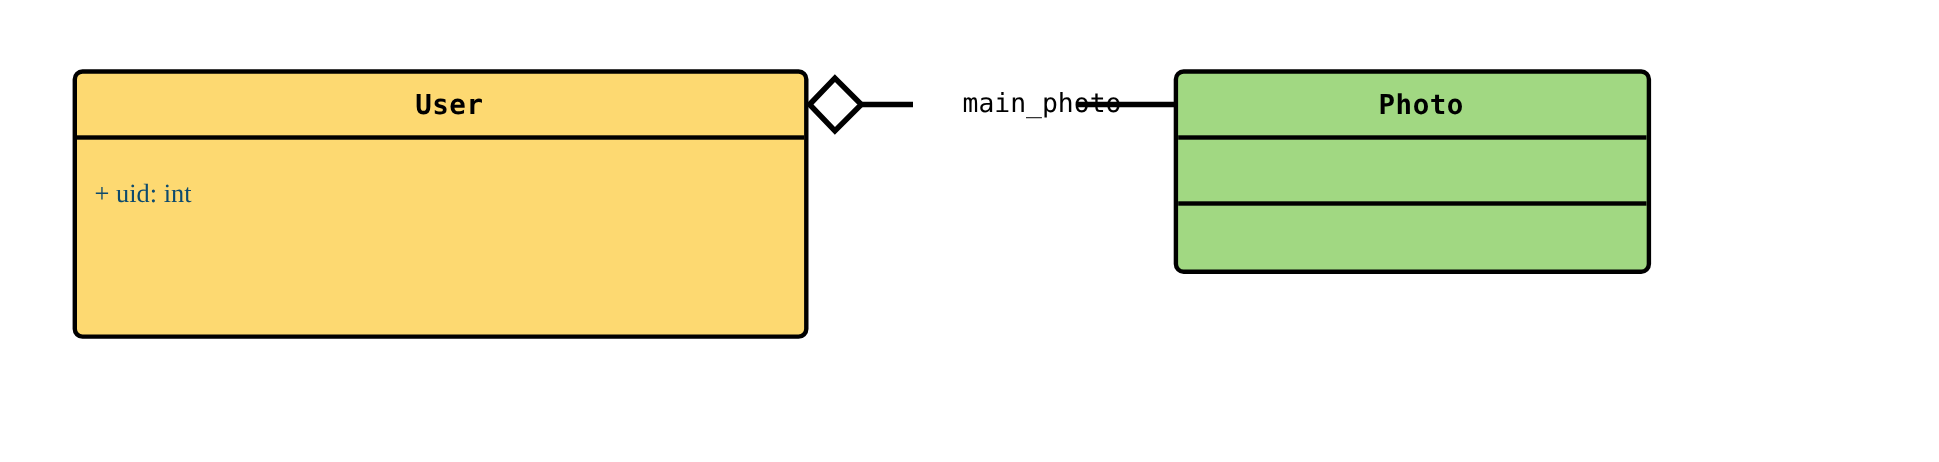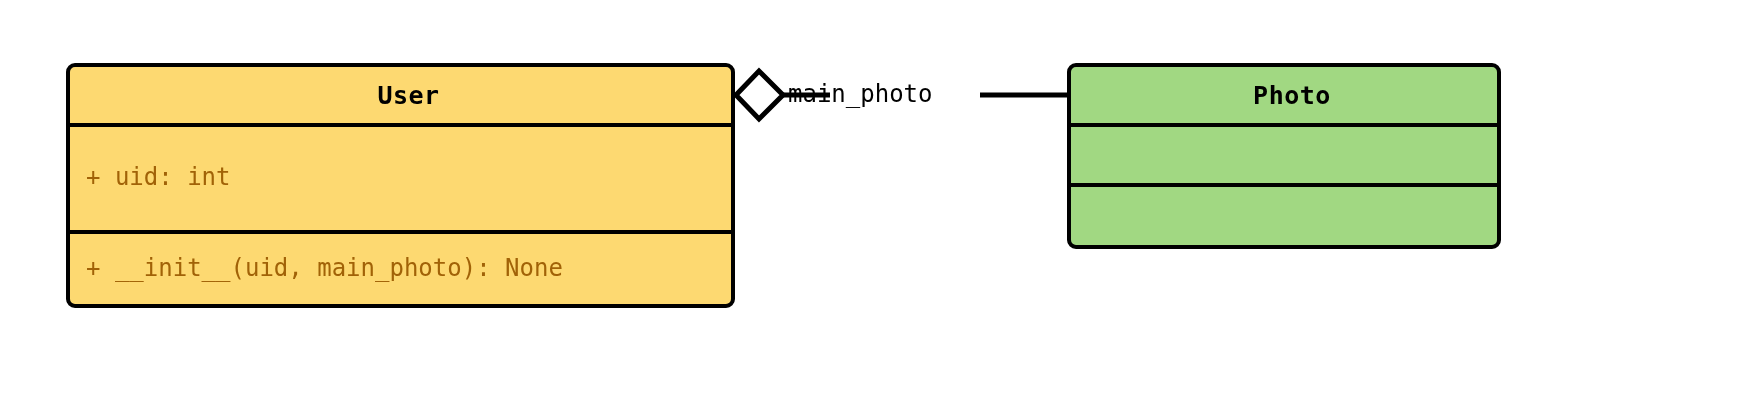--- a/index.html
+++ b/index.html
@@ -53,22 +53,23 @@
 
   .member-list {
     padding: 10px 16px 12px 16px;
     display: flex;
     flex-direction: column;
     justify-content: center;
   }
   .member-line {
     font-size: 24px;
     line-height: 1.27;
-    color: #a16207;
+    color: #0c4a6e;
     white-space: pre;
+    font-family: Liberation Serif, serif;
   }
   .member-line b {
     font-weight: bold;
   }
 
   
   #user-class {
     left: 66px;
     top: 63px;
     width: 669px;
@@ -95,43 +96,40 @@
   #association {
     position: absolute;
     left: 730px;
     top: 60px;
     width: 345px;
     height: 80px;
     pointer-events: none;
   }
   #assoc-label {
     position: absolute;
-    left: 788px;
+    left: 875px;
     top: 80px;
     font-size: 24px;
     line-height: 28px;
     color: #000000;
     white-space: nowrap;
   }
 </style>
 </head>
 <body>
 
 <div id="canvas">
 
   <div class="uml-class" id="user-class">
     <div class="compartment class-title">User</div>
 
     <div class="compartment member-list attrs">
       <div class="member-line">+ uid: int</div>
     </div>
 
-    <div class="compartment member-list methods">
-      <div class="member-line">+ __init__(uid, main_photo): None</div>
-    </div>
   </div>
 
   <div class="uml-class" id="photo-class">
     <div class="compartment class-title">Photo</div>
     <div class="compartment member-list attrs"></div>
     <div class="compartment member-list methods"></div>
   </div>
 
   <svg id="association" viewBox="0 0 345 80">
 

